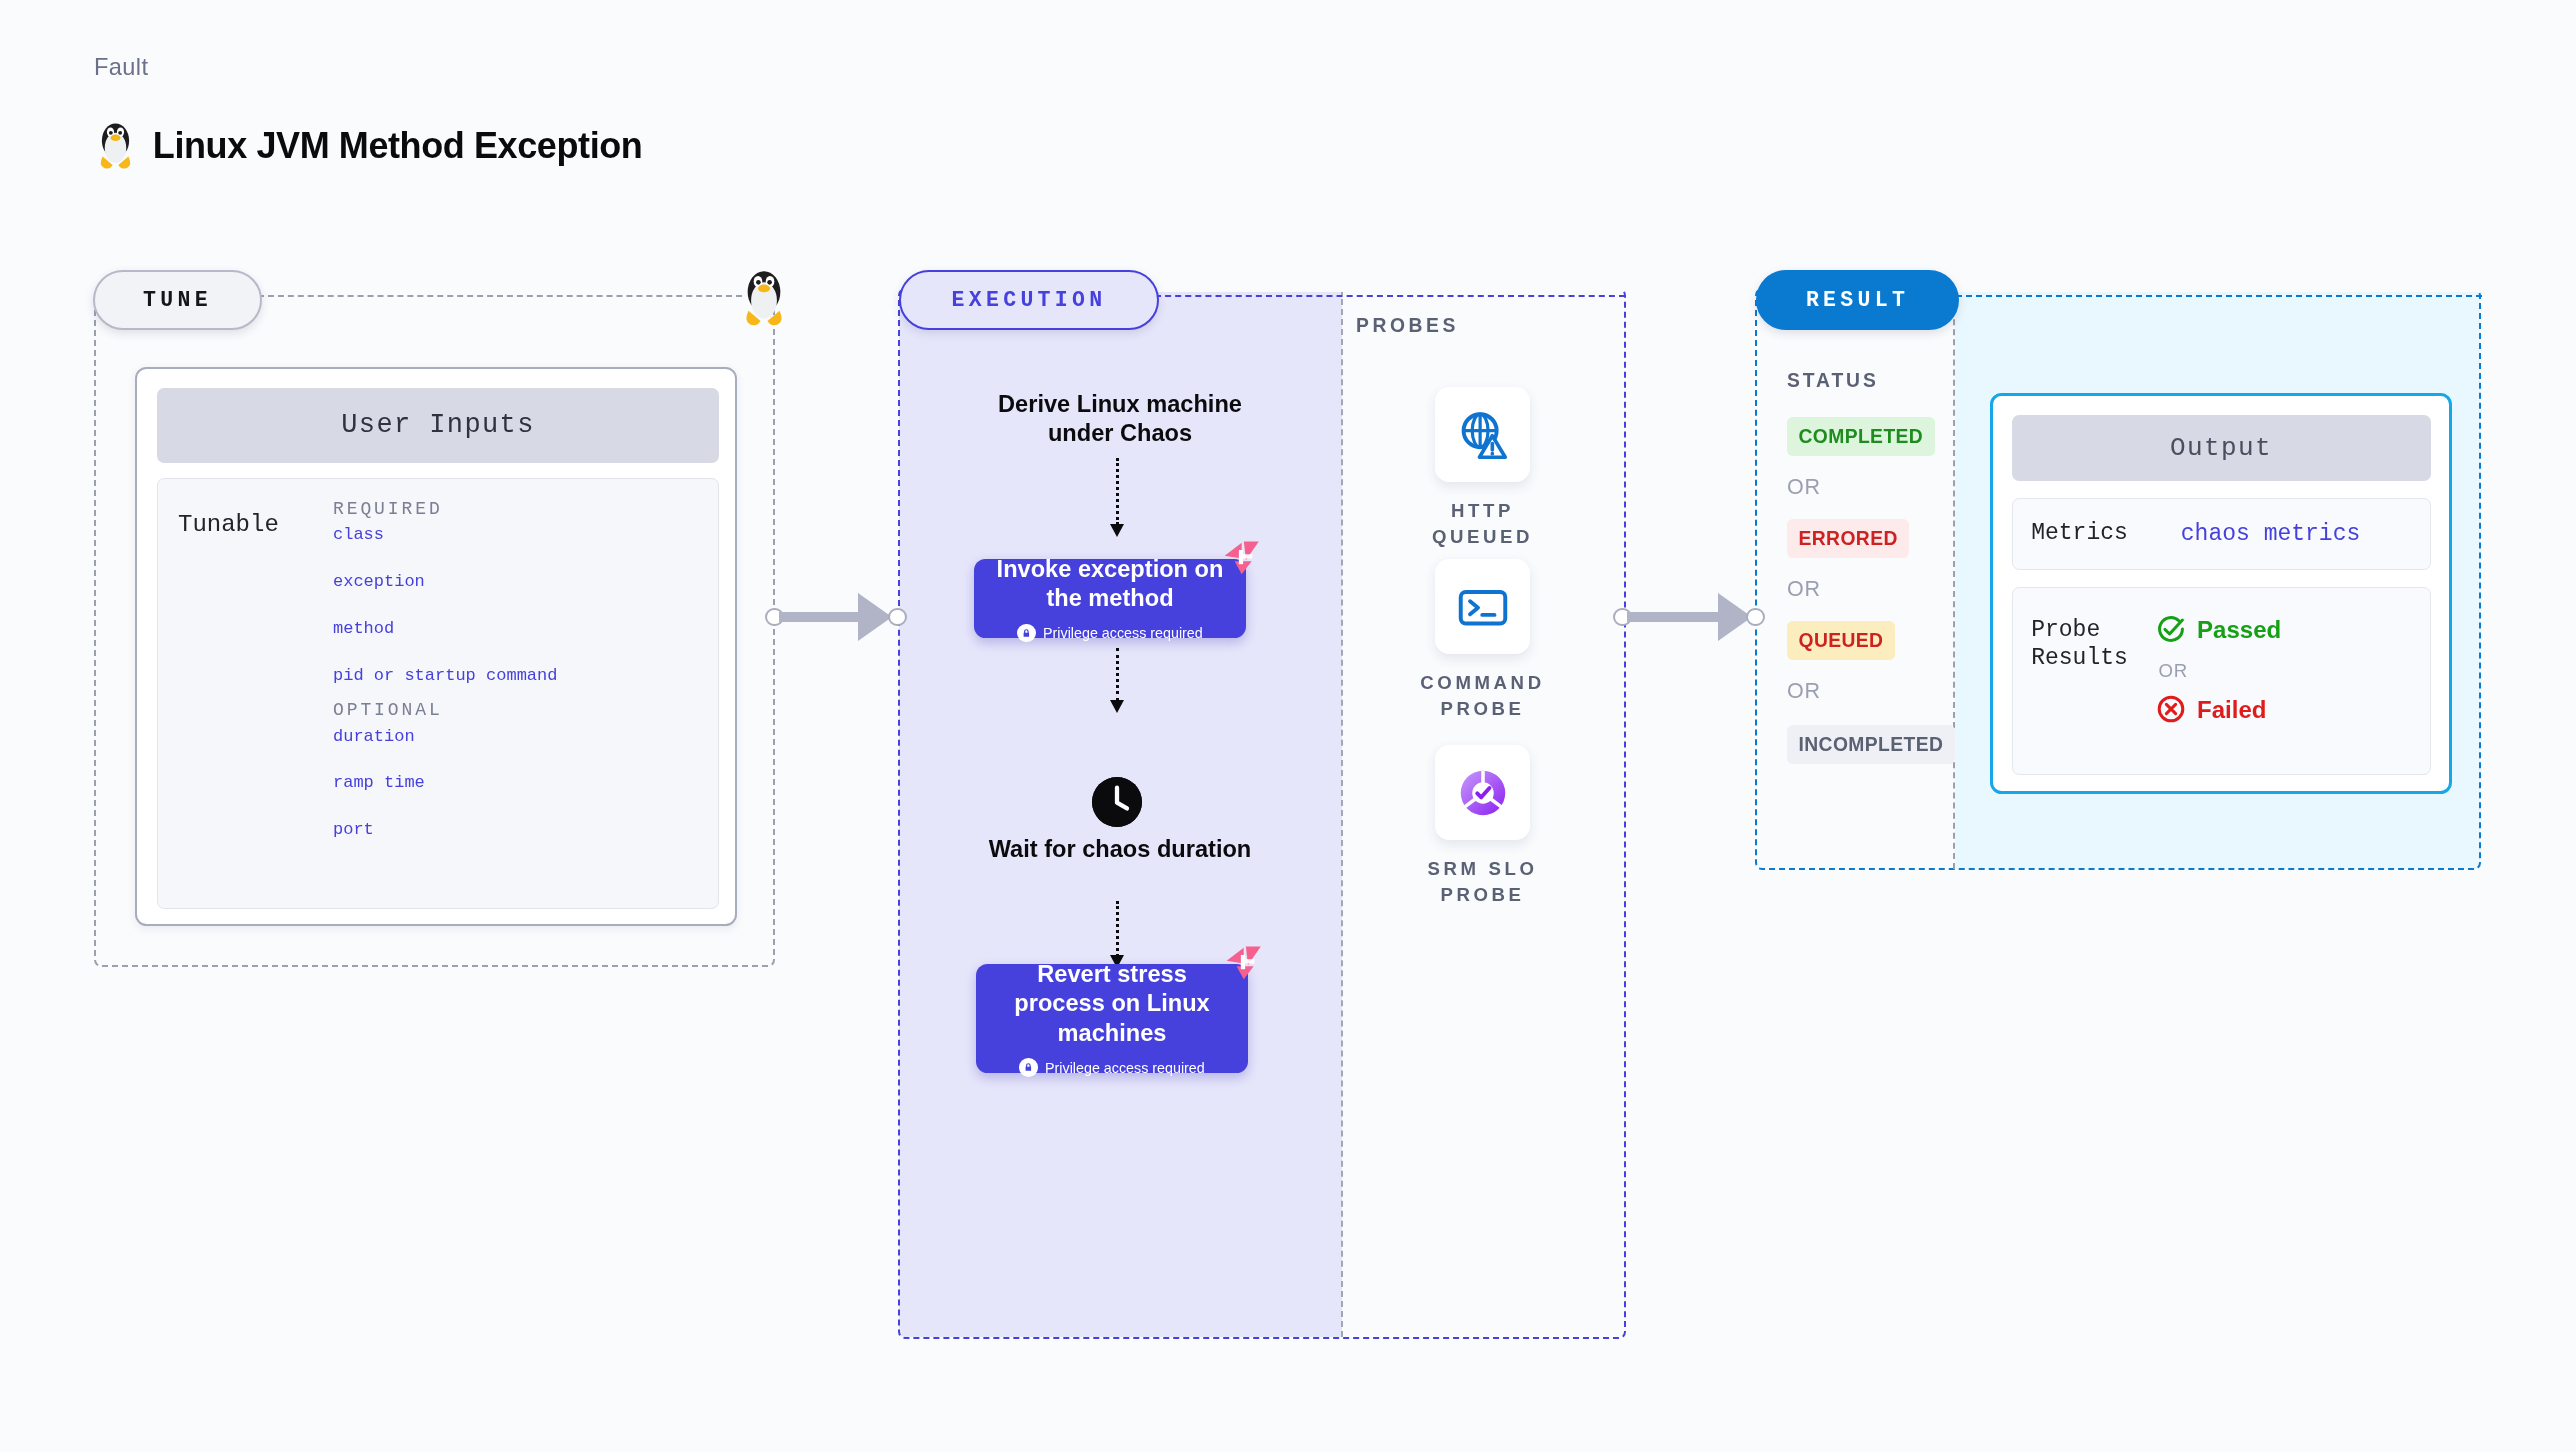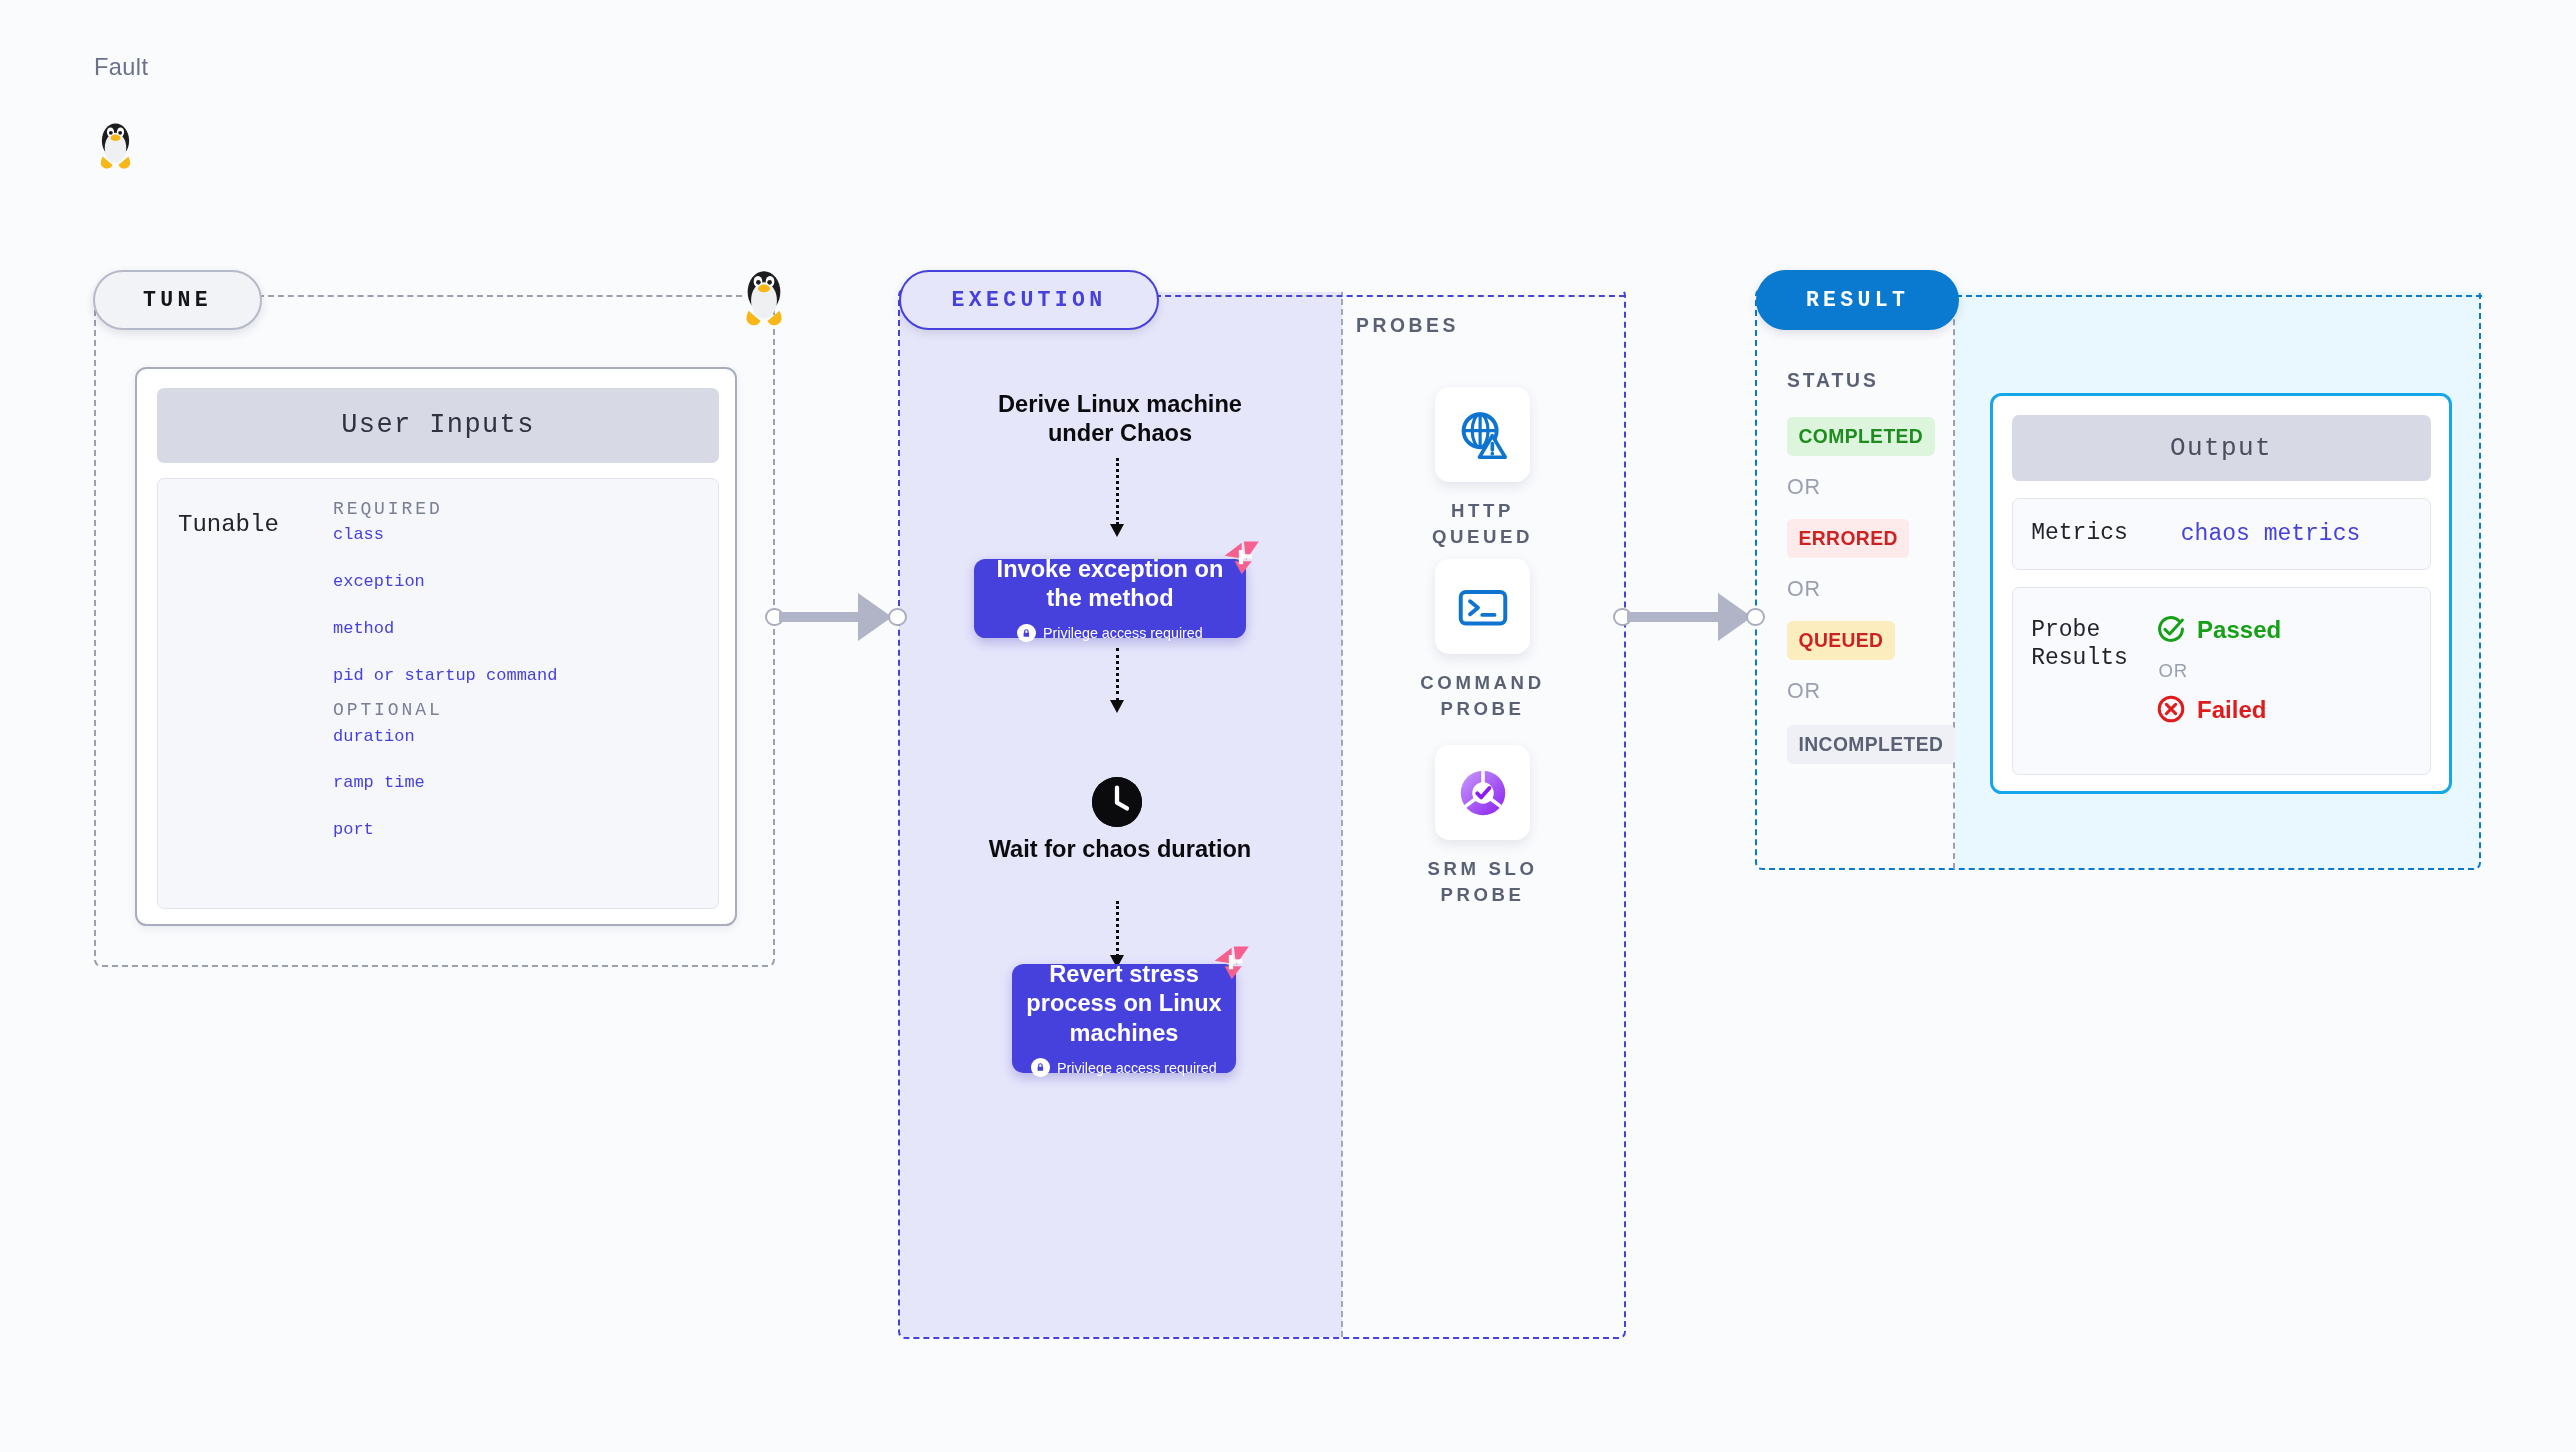--- a/index.html
+++ b/index.html
@@ -245,20 +245,21 @@
         <ellipse cx="23" cy="18" rx="5" ry="6.5" fill="#fff"></ellipse>
         <ellipse cx="37" cy="18" rx="5" ry="6.5" fill="#fff"></ellipse>
         <circle cx="23.5" cy="19" r="2.7" fill="#1d1d1f"></circle>
         <circle cx="36.5" cy="19" r="2.7" fill="#1d1d1f"></circle>
         <path d="M23 26 q7 7 14 0 q-7 5 -14 0z" fill="#f5b70a"></path>
         <ellipse cx="30" cy="26" rx="7" ry="4.5" fill="#f7b718"></ellipse>
         <path d="M12 52 q-6 12 2 16 q8 3 12 -4z" fill="#f7b718"></path>
         <path d="M48 52 q6 12 -2 16 q-8 3 -12 -4z" fill="#f7b718"></path>
       </svg>
     </span>
+    <span id="fault-title">Linux JVM Method Exception</span>
   </div>
 </div>
 
 <div id="tune-box" class="dashed-box"></div>
 <div id="tune-box-top-mask"></div>
 <div id="tune-top-line"></div>
 <div id="tune-pill" class="stage-pill">TUNE</div>
 
 <div id="tune-penguin">
   <svg width="52" height="62" viewBox="0 0 60 72">
@@ -347,21 +348,21 @@
   </svg>
 </div>
 
 <div class="exec-text" style="left:984px;top:835px;width:272px;">Wait for chaos duration</div>
 
 <div class="dot-arrow" style="left:1110px;top:901px;">
   <div class="dot-line" style="left:6.4px;top:0;height:56px;"></div>
   <div class="dot-head" style="left:0px;top:54px;"></div>
 </div>
 
-<div class="exec-node" style="left:1012px;top:964px;width:224px;height:109px;">
+<div class="exec-node" style="left:976px;top:964px;width:272px;height:109px;">
   <div class="exec-node-title">Revert stress process on Linux machines</div>
   <div class="exec-node-sub">
     <span class="lock-badge">
       <svg width="10.7" height="10.7" viewBox="0 0 16 16">
           <path d="M4.5 7V5.2a3.5 3.5 0 0 1 7 0V7h.6v6.2H3.9V7zm1.8 0h3.4V5.2a1.7 1.7 0 0 0-3.4 0z" fill="#4640dd"></path>
         </svg>
     </span>
     <span>Privilege access required</span>
   </div>
   <span class="harness-badge">

